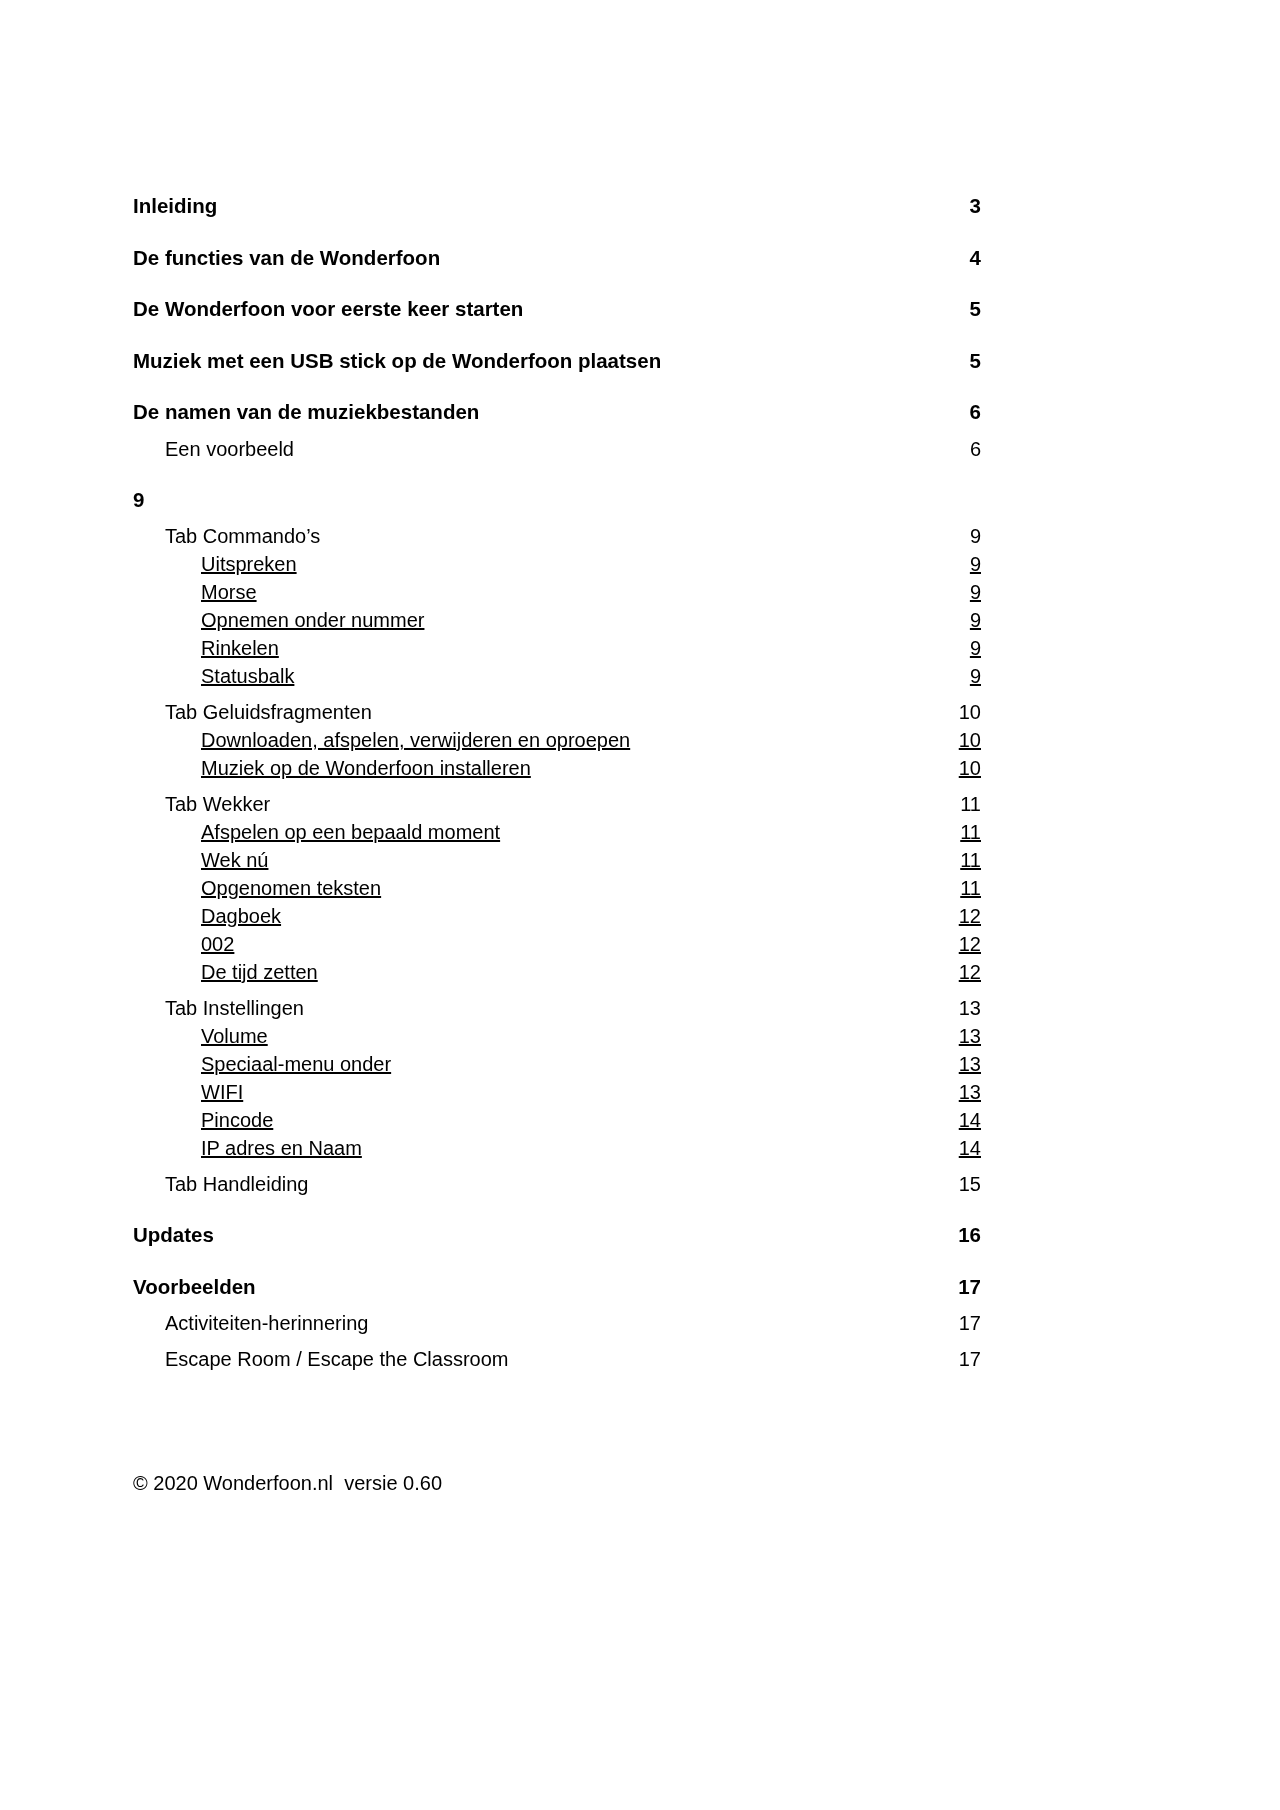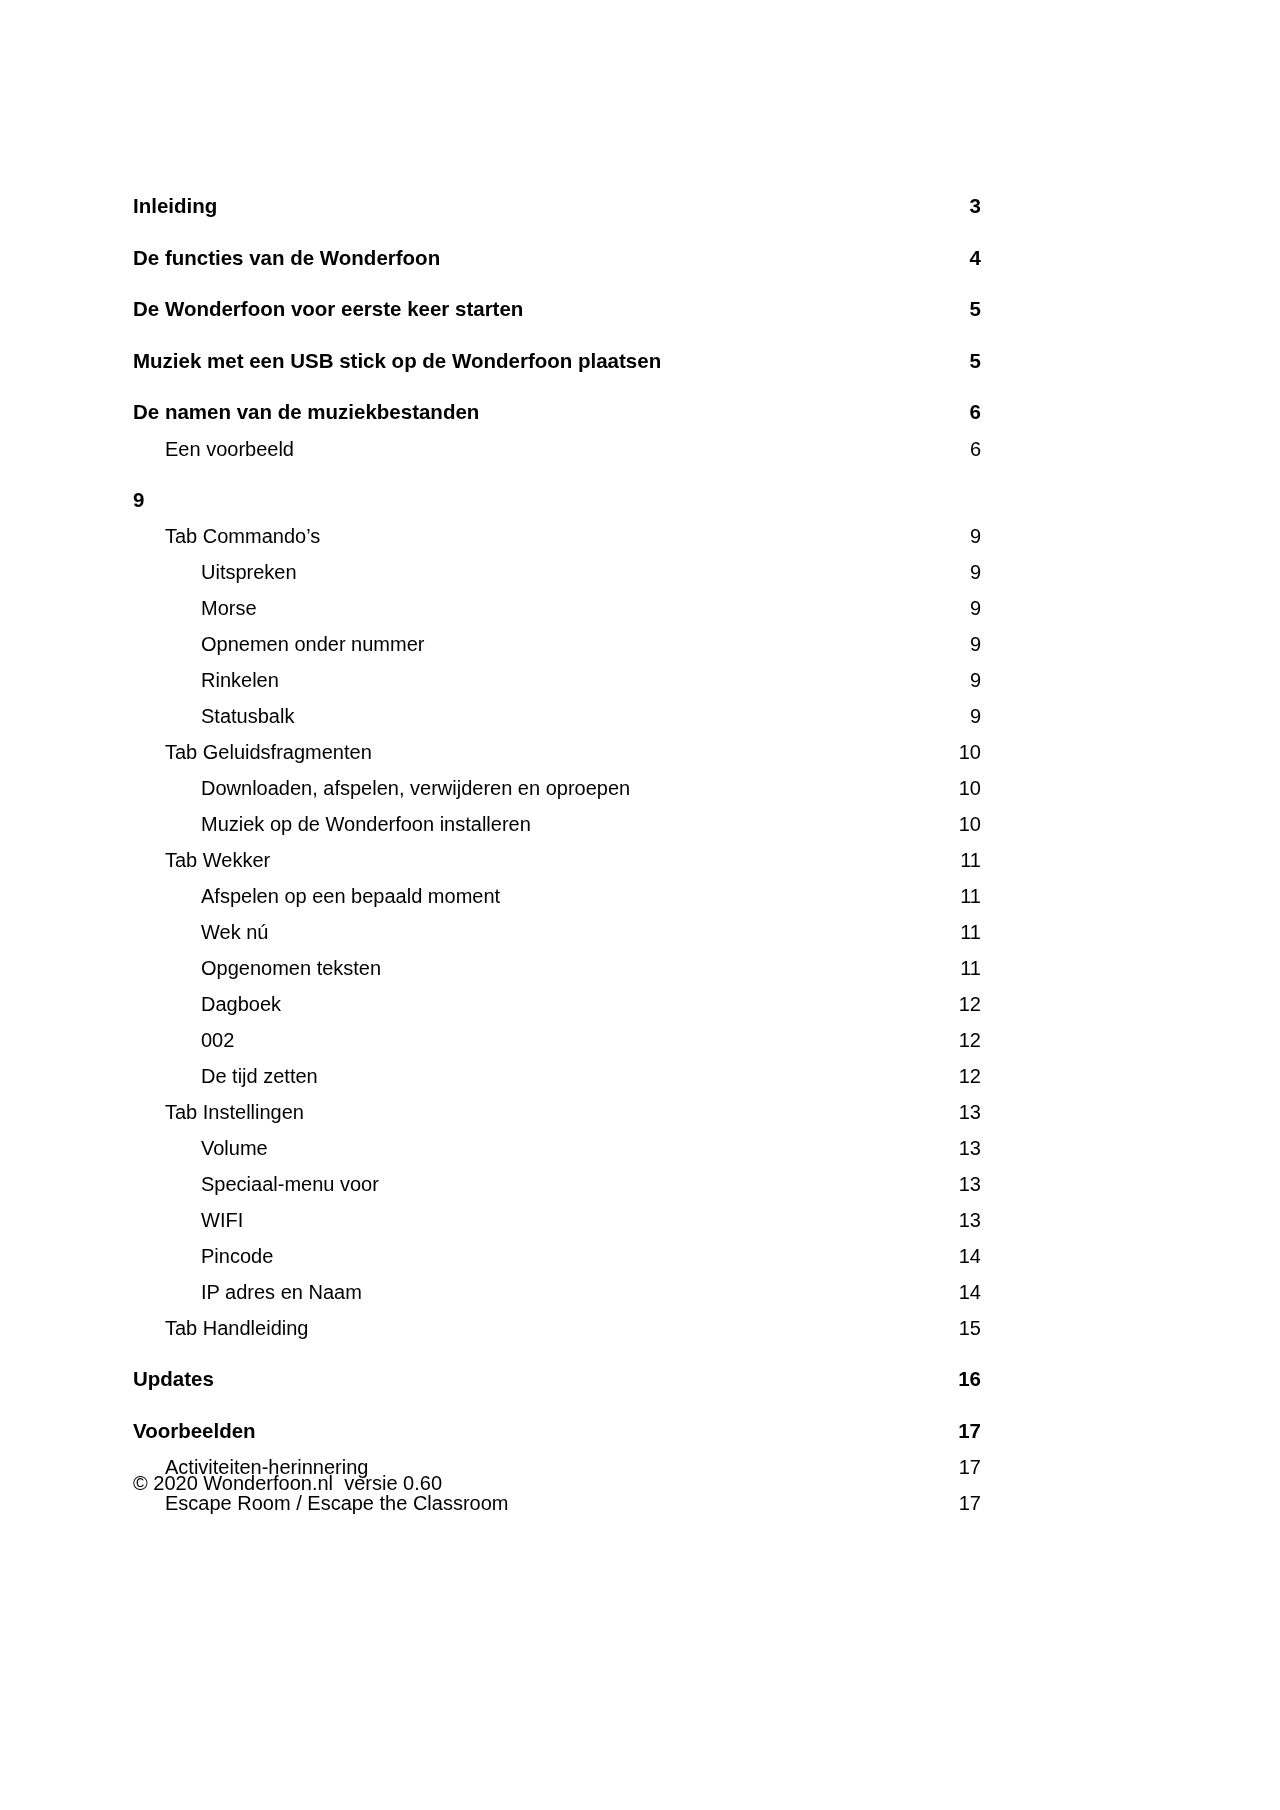--- a/index.html
+++ b/index.html
@@ -61,21 +61,22 @@
     padding-left: 32px;
     margin-top: 16px;
   }
   .lvl1 .page-no { font-weight: normal; font-size: 20px; }
   
   .lvl2 {
     font-weight: normal;
     font-size: 20px;
     line-height: 1;
     padding-left: 68px;
-    margin-top: 16px;
+    margin-top: 8px;
+    text-decoration: underline;
   }
   .lvl2 .page-no { font-weight: normal; font-size: 20px; }
   .footer {
     position: absolute;
     left: 133px;
     top: 1473px;
     font-size: 20px;
     font-weight: normal;
     line-height: 1;
     white-space: pre;
@@ -180,21 +181,21 @@
       </div>
       <div class="toc-entry lvl1">
         <span class="label">Tab Instellingen</span>
         <span class="page-no">13</span>
       </div>
       <div class="toc-entry lvl2">
         <span class="label">Volume</span>
         <span class="page-no">13</span>
       </div>
       <div class="toc-entry lvl2">
-        <span class="label">Speciaal-menu voor</span>
+        <span class="label">Speciaal-menu onder</span>
         <span class="page-no">13</span>
       </div>
       <div class="toc-entry lvl2">
         <span class="label">WIFI</span>
         <span class="page-no">13</span>
       </div>
       <div class="toc-entry lvl2">
         <span class="label">Pincode</span>
         <span class="page-no">14</span>
       </div>

